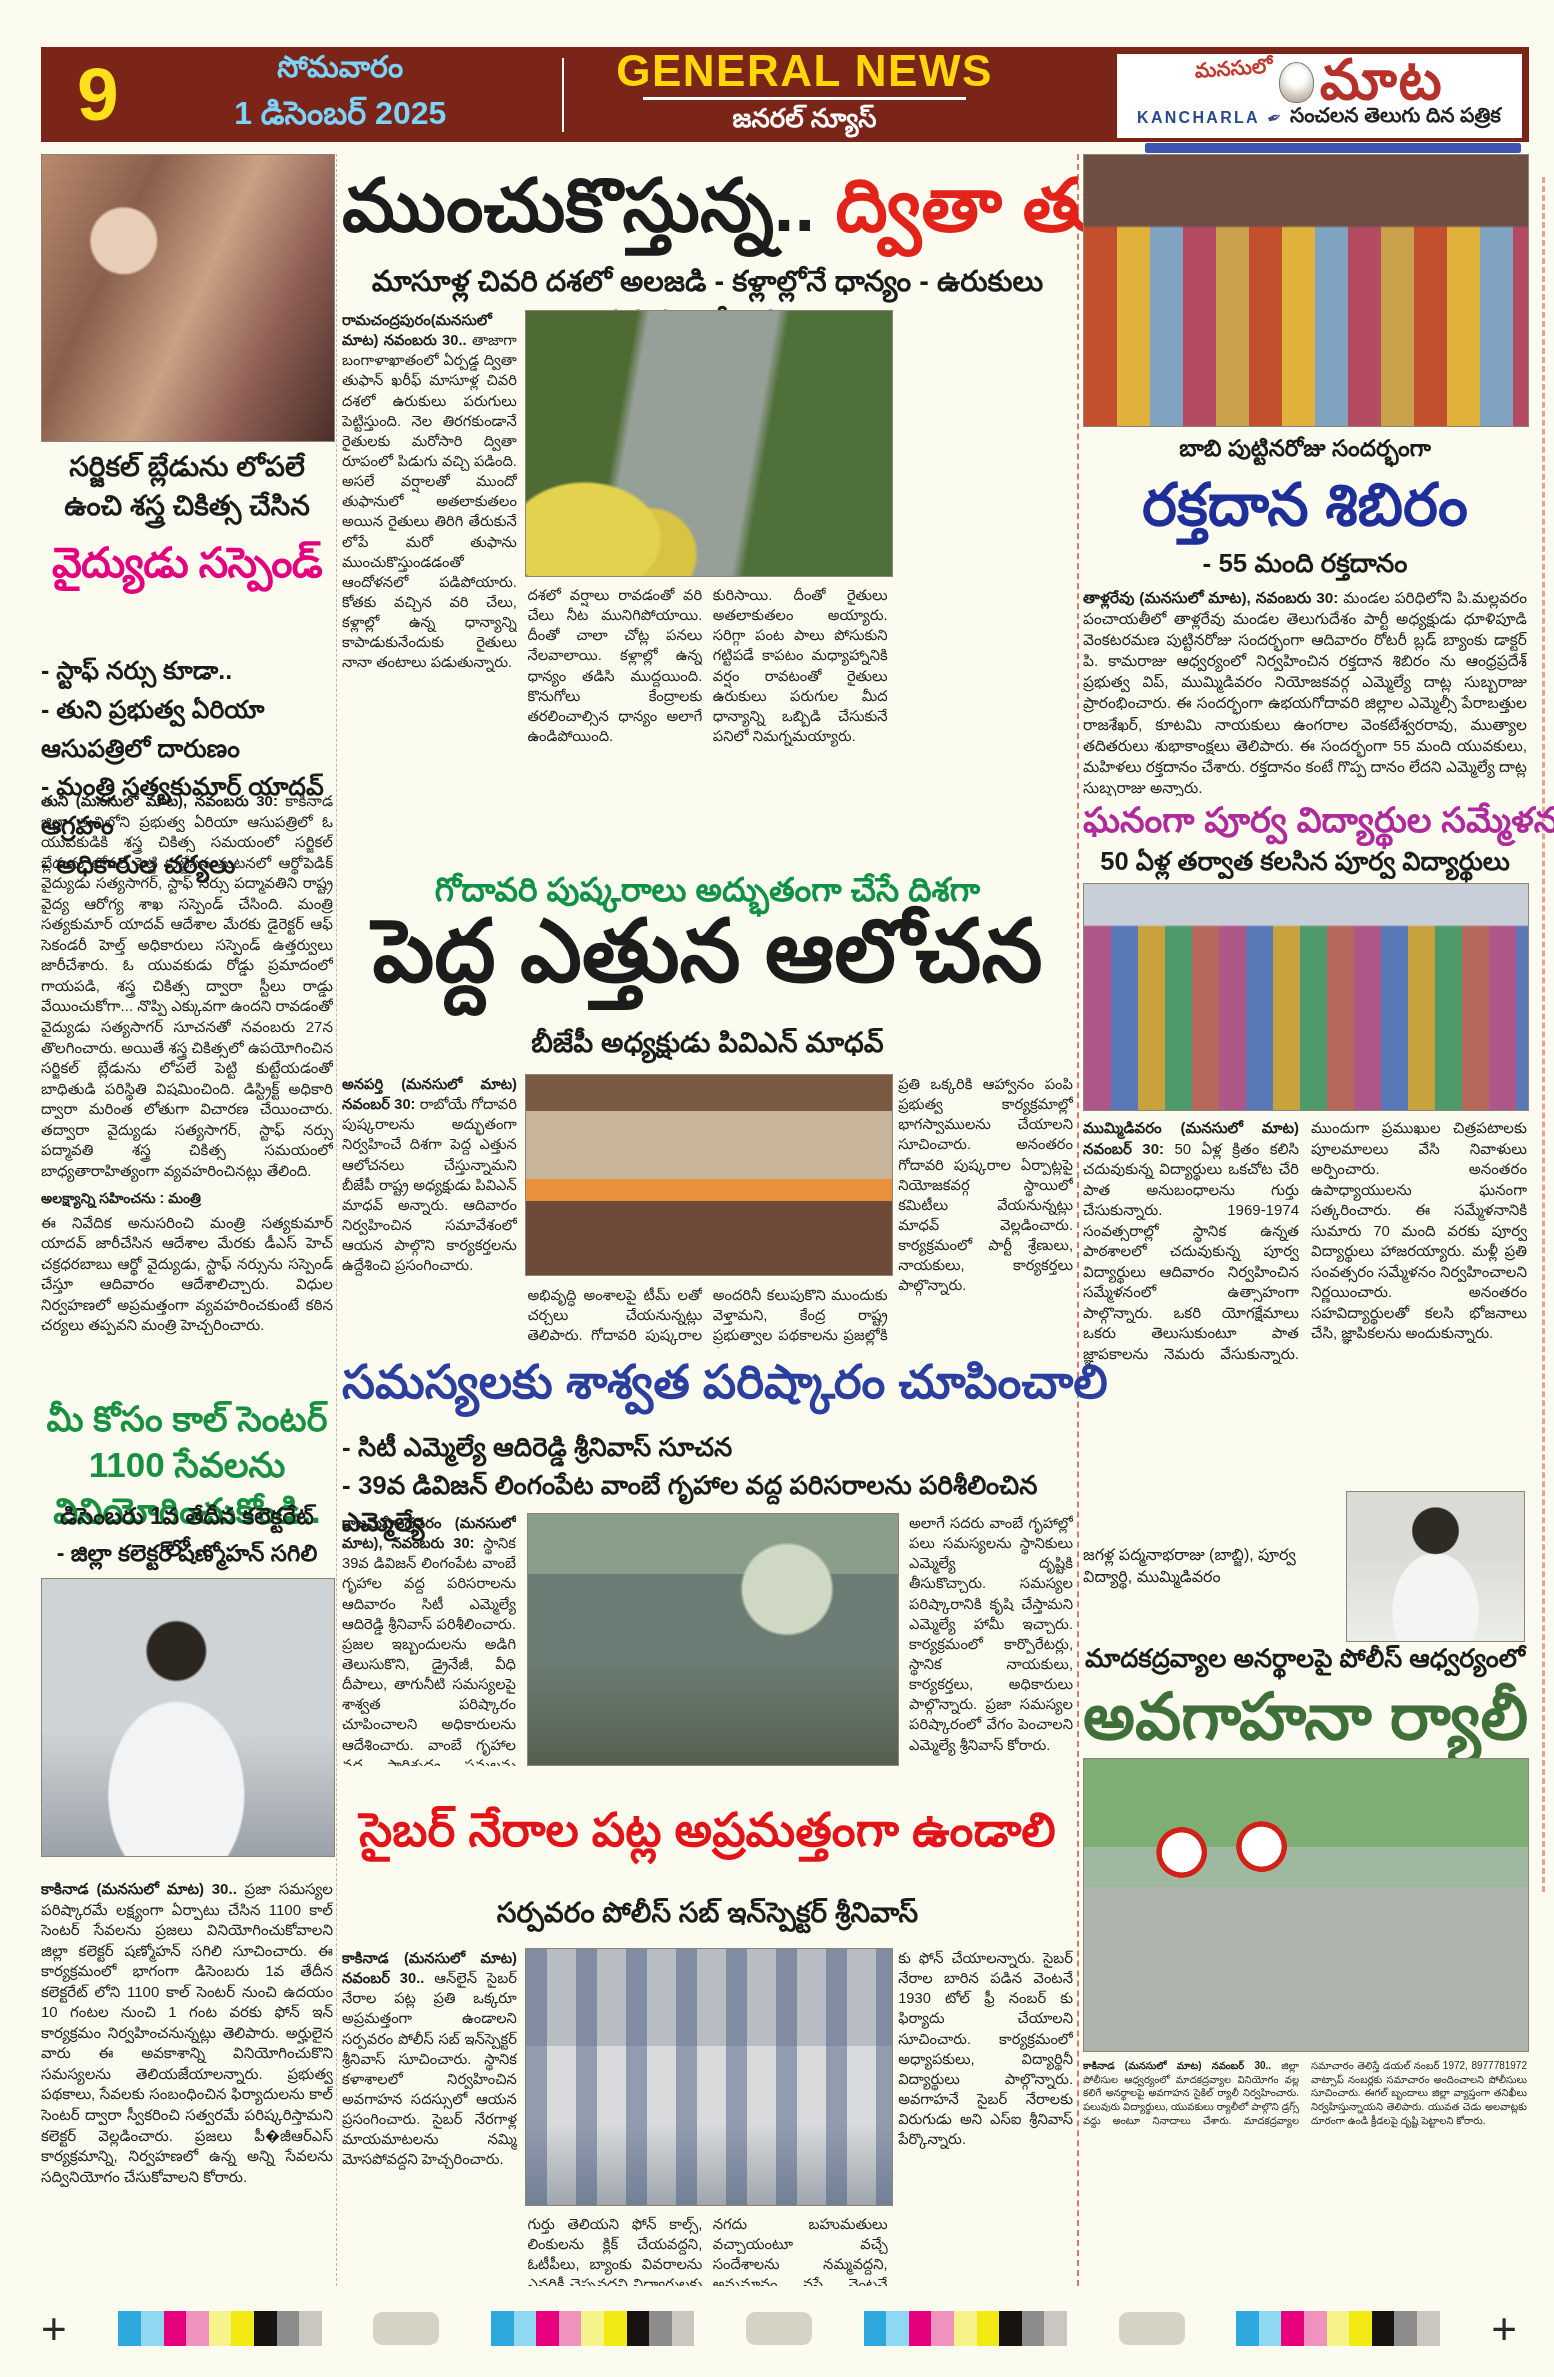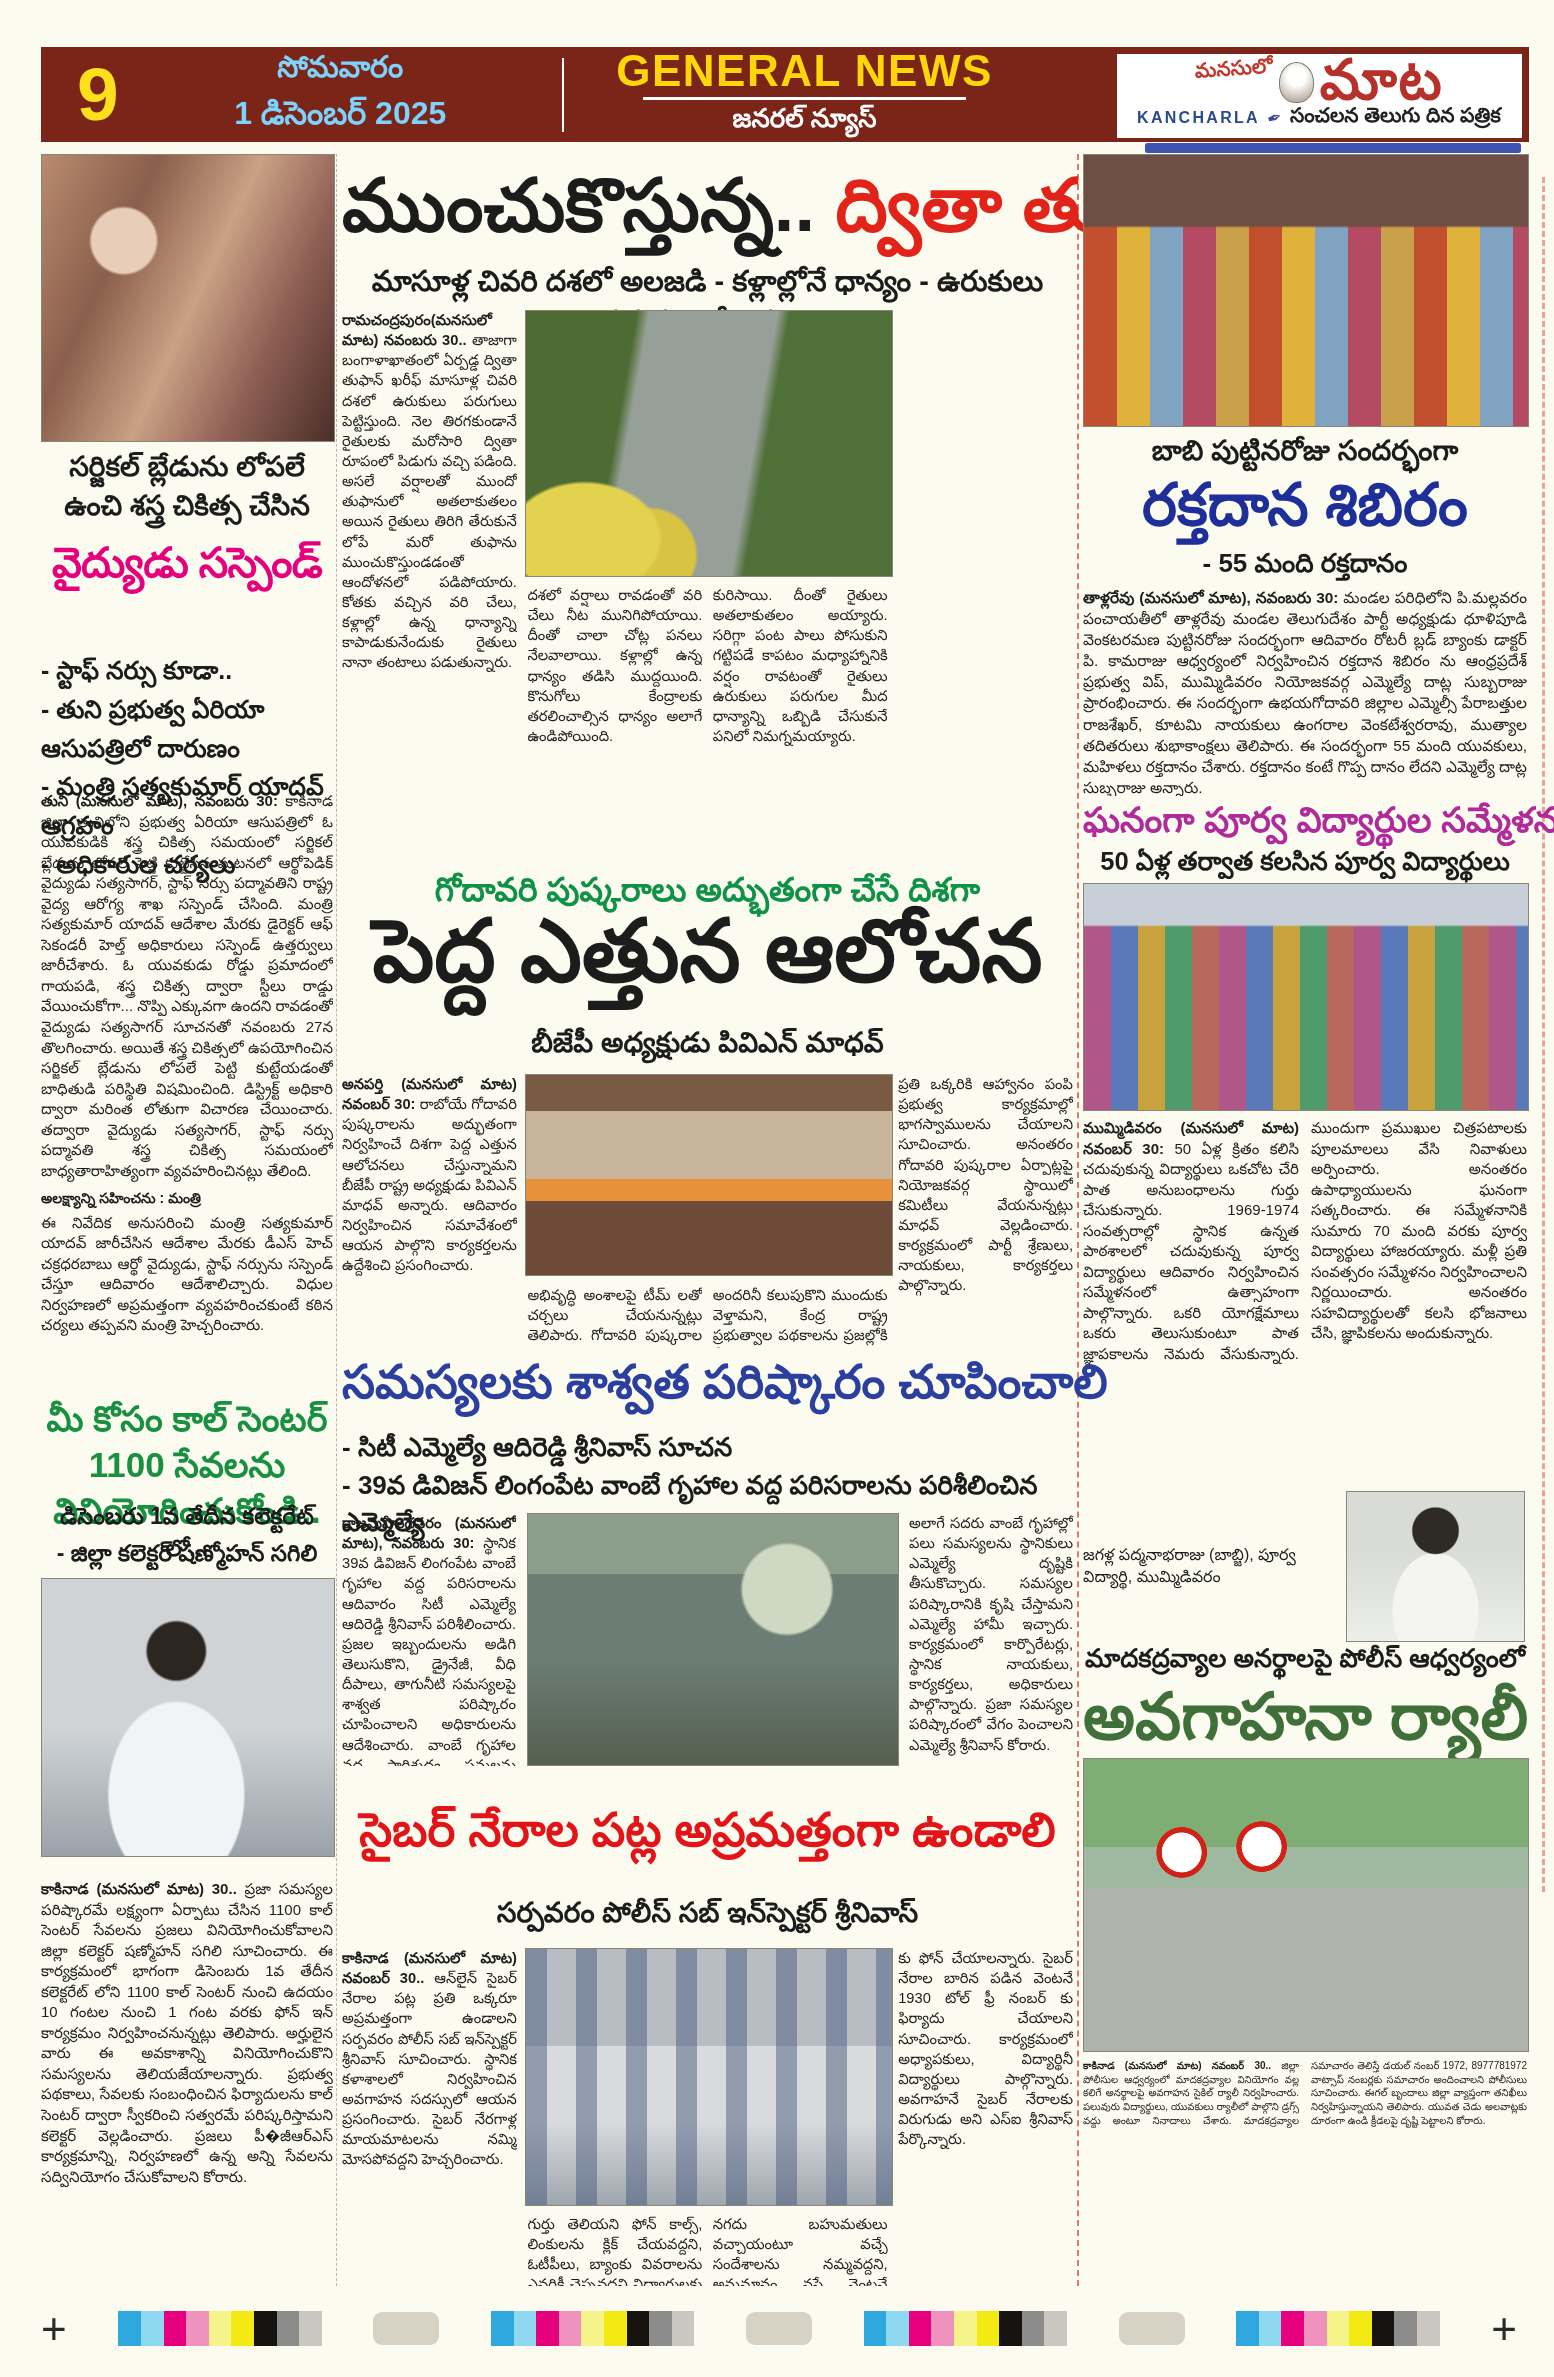--- a/index.html
+++ b/index.html
@@ -100,21 +100,21 @@
   .a3{top:1513px;height:253px;display:flex;gap:10.5px;position:absolute;}
   .a3 .col{font-size:14.7px;overflow:hidden;}
   .head4{top:1802px;font-size:47px;font-weight:900;color:#e21418;white-space:nowrap;}
   .sub4{top:1897px;font-size:28px;font-weight:bold;}
   .a4{top:1948px;height:338px;}
   .a4 .padtop{padding-top:266px;}
   .a4 .ph{position:absolute;left:183px;top:0;width:366px;height:256px;}
 
   
   .rcol{left:1083px;width:444px;}
-  .r-kicker{top:435px;font-size:28px;font-weight:bold;}
+  .r-kicker{top:435px;font-size:23px;font-weight:bold;}
   .r-head-blood{top:471px;font-size:59px;font-weight:900;color:#1e2f9a;white-space:nowrap;}
   .r-sub-blood{top:548px;font-size:26px;font-weight:bold;}
   .r-body-blood{top:587px;height:209px;font-size:15.4px;overflow:hidden;}
   .r-head-alumni{top:800px;font-size:35px;font-weight:900;color:#b12a9c;white-space:nowrap;}
   .r-sub-alumni{top:847px;font-size:25.6px;font-weight:bold;}
   .r-body-alumni{top:1118px;height:370px;font-size:15px;column-count:2;column-gap:12px;overflow:hidden;}
   .cap-row{top:1491px;height:150px;display:flex;gap:10.5px;position:absolute;}
   .cap-text{width:252px;font-size:16px;line-height:1.4;padding-top:53px;}
   .r-kicker2{top:1644px;font-size:25.6px;font-weight:bold;}
   .r-head-rally{top:1679px;font-size:65px;font-weight:900;color:#3f7039;white-space:nowrap;}

